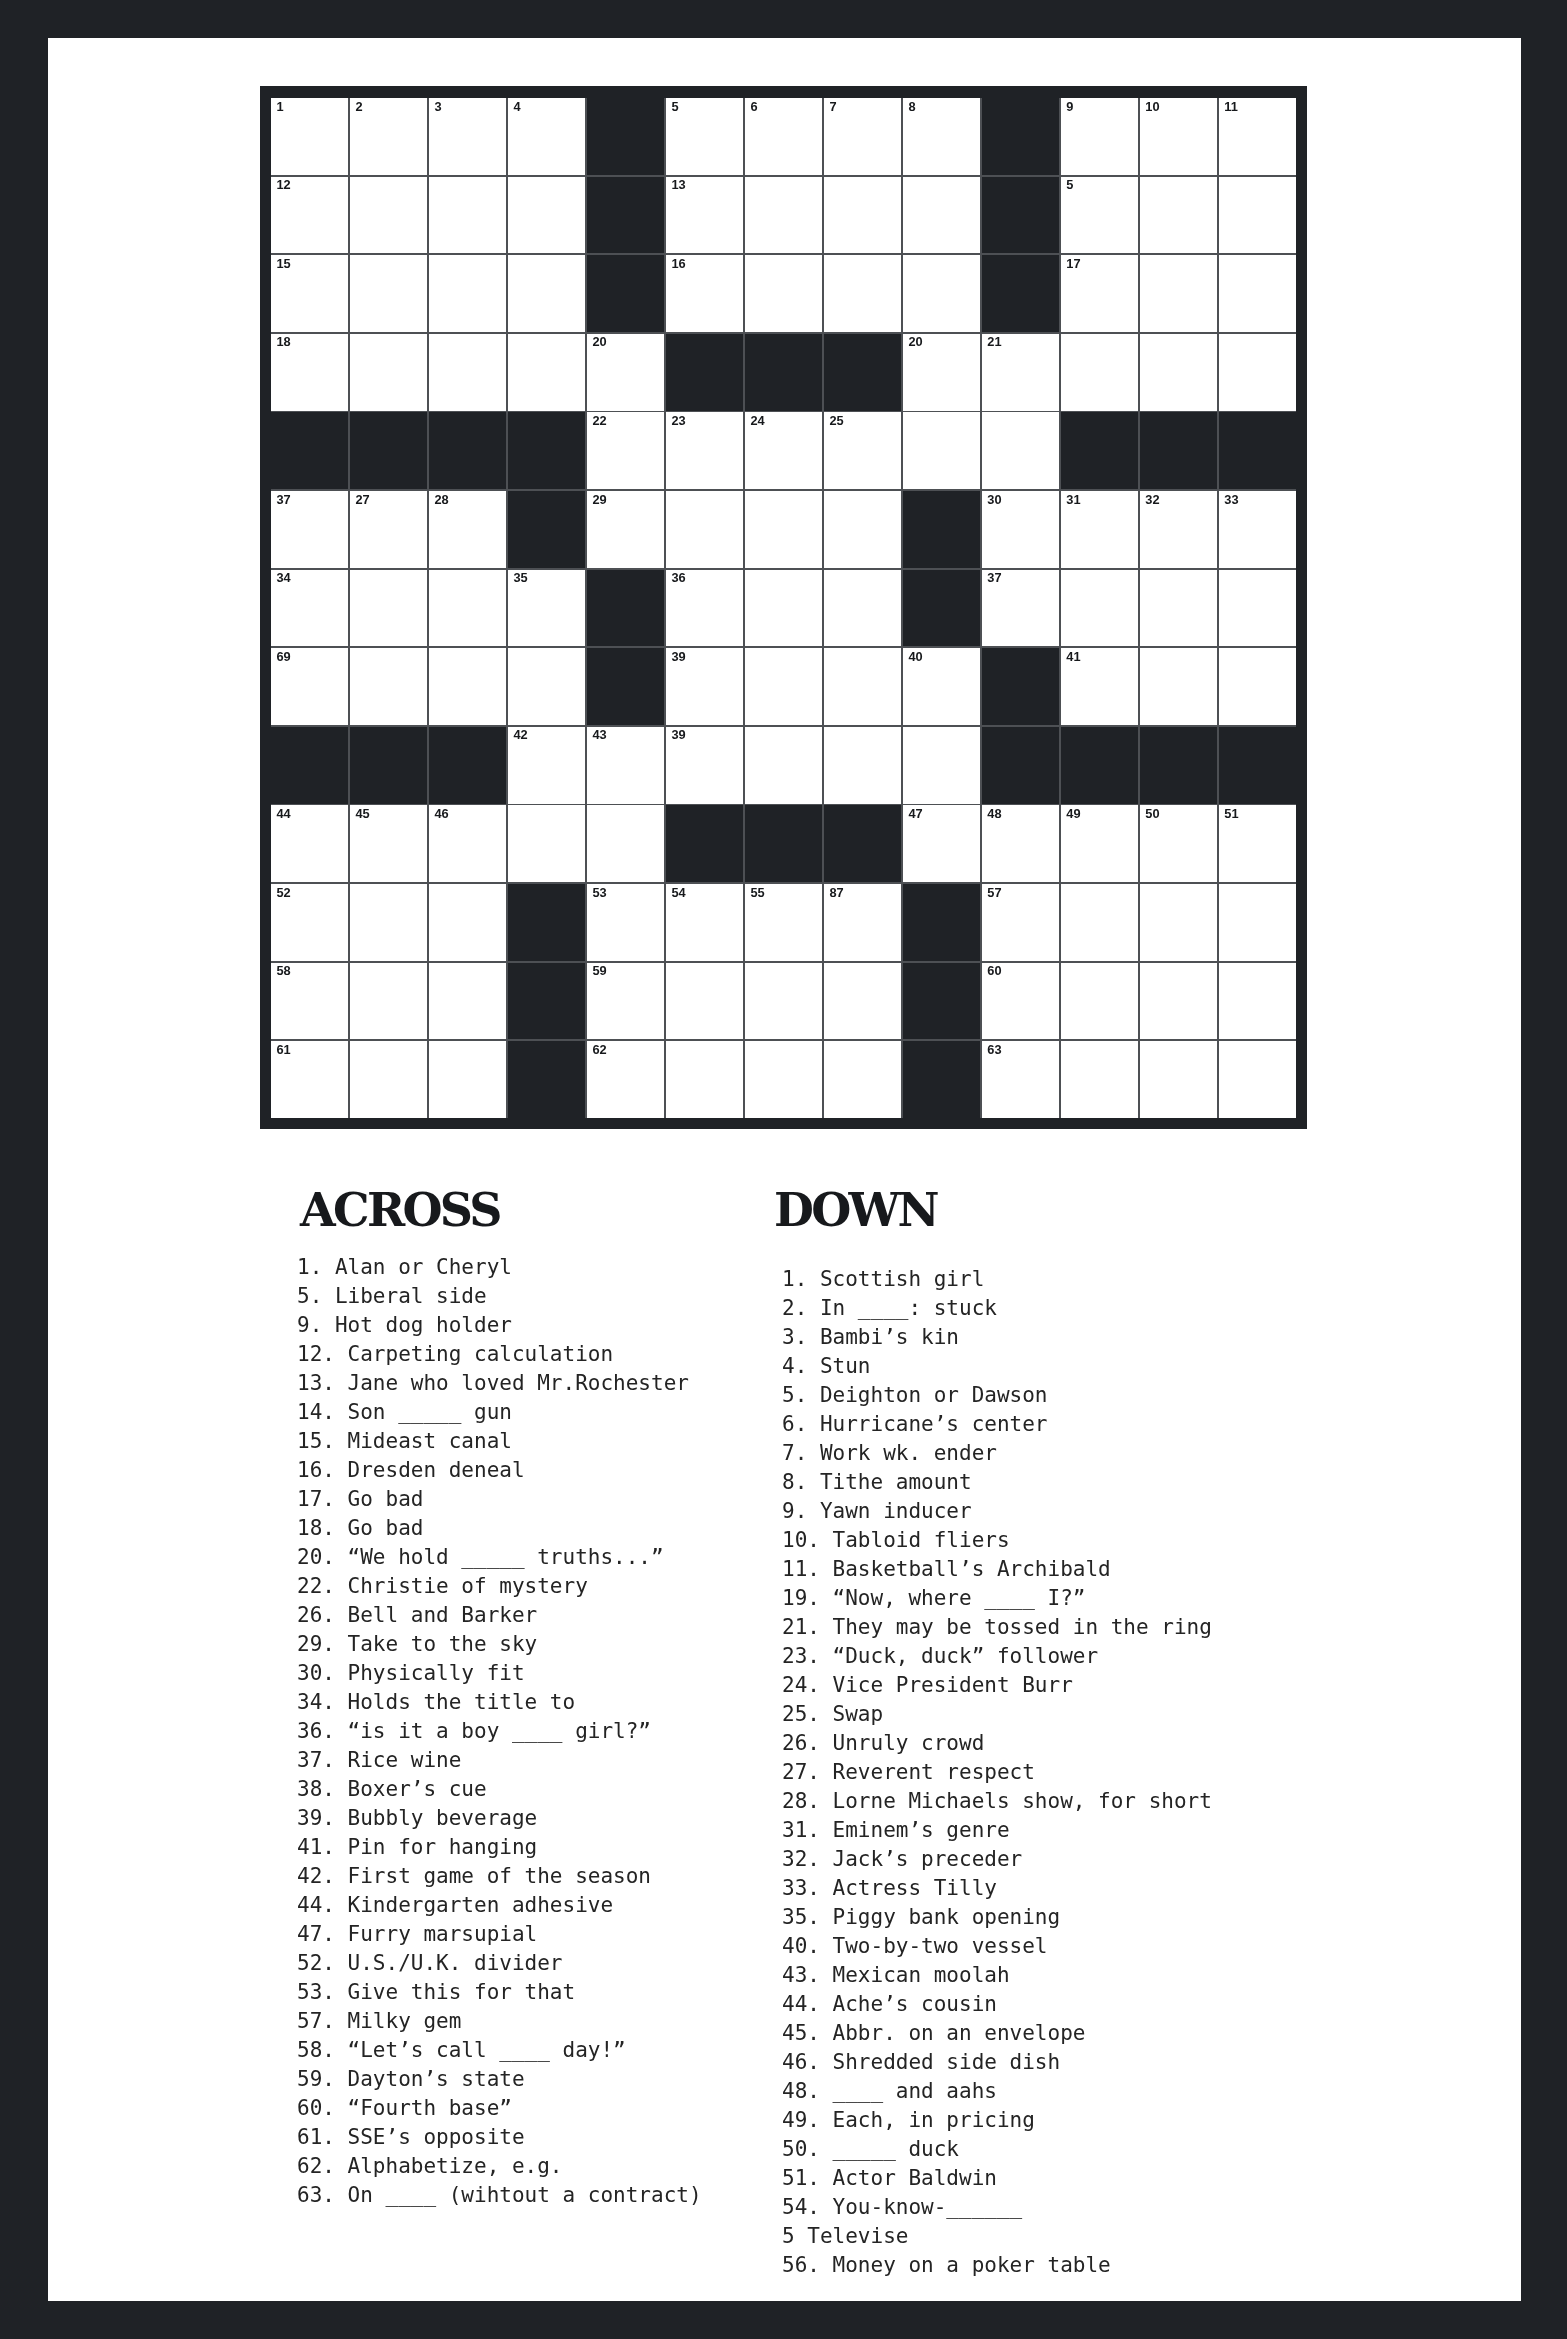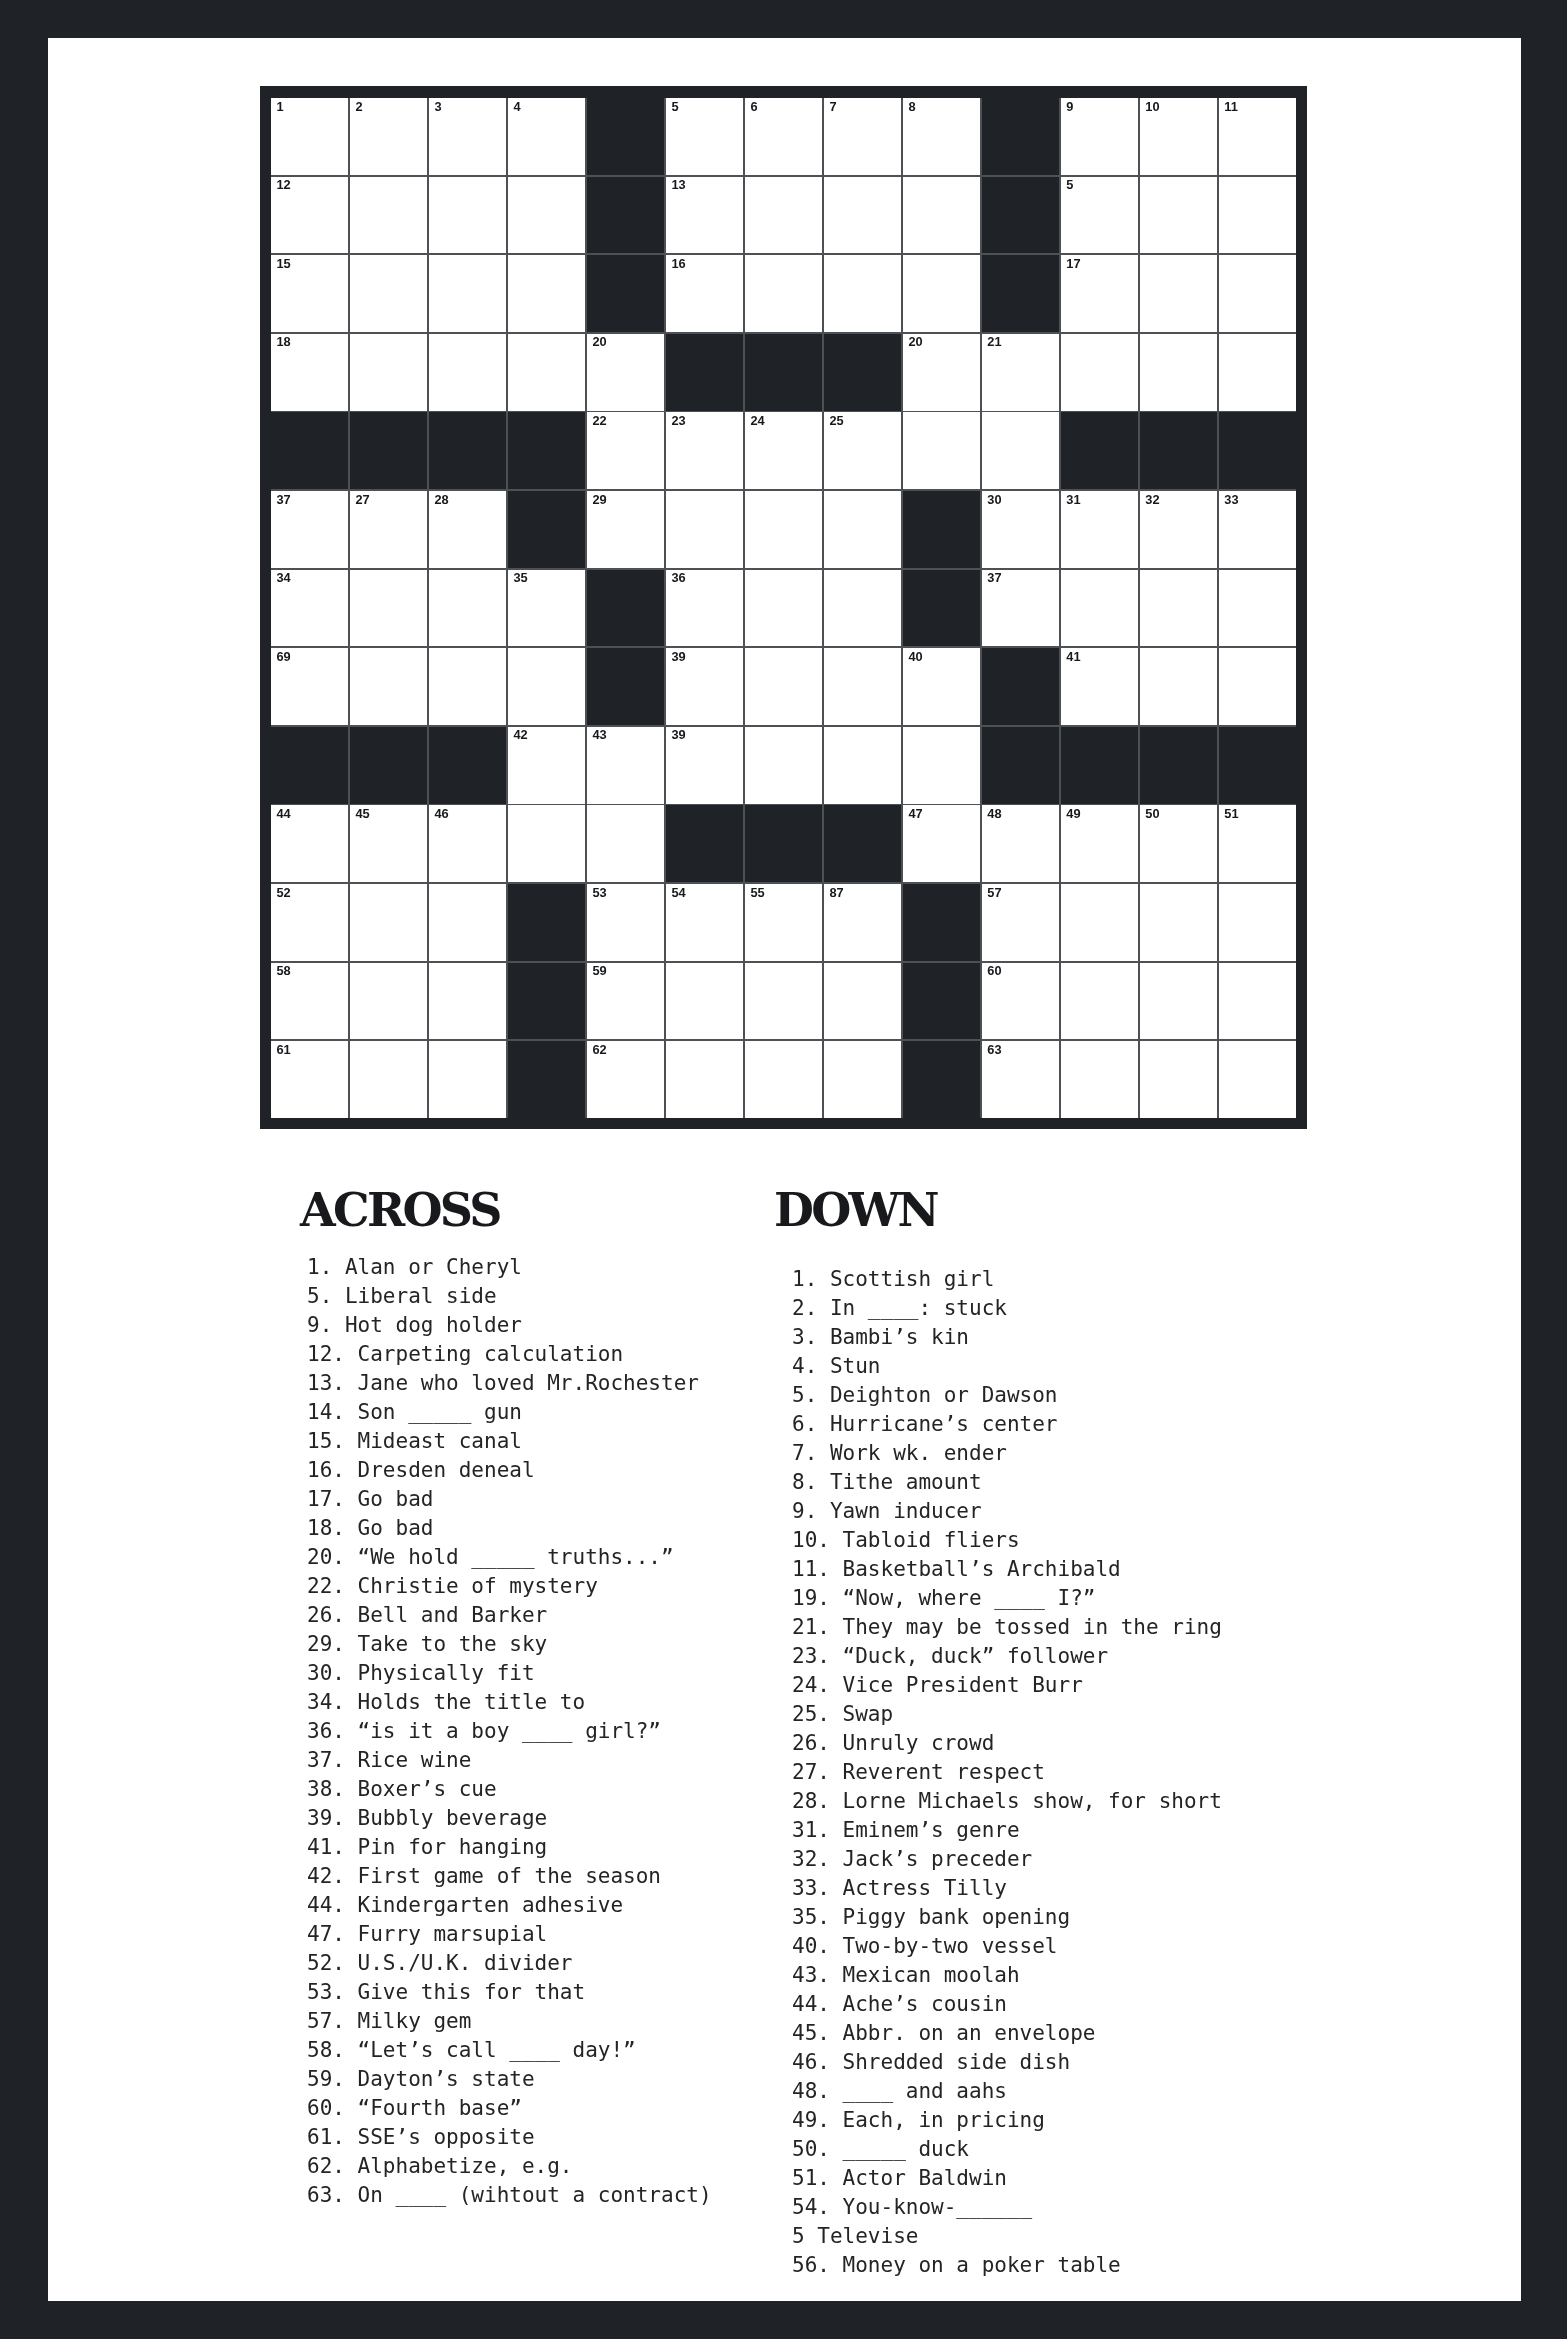--- a/index.html
+++ b/index.html
@@ -38,21 +38,20 @@
     font-weight:bold;font-size:46px;line-height:1;
     letter-spacing:-2.7px;color:#17191c;
   }
   #across-title{left:252px;top:1149px;}
   #down-title{left:726px;top:1149px;}
   .clue-list{
     position:absolute;
     font-family:"DejaVu Sans Mono","Liberation Mono",monospace;
     font-size:21px;line-height:29px;color:#242424;
     white-space:pre;
-    margin-left:10px;
   }
   #across-list{left:249px;top:1215px;}
   #down-list{left:734px;top:1227px;}
   .clue-line{height:29px;}
 </style>
 </head>
 <body>
 
 <div class="sheet">
 

